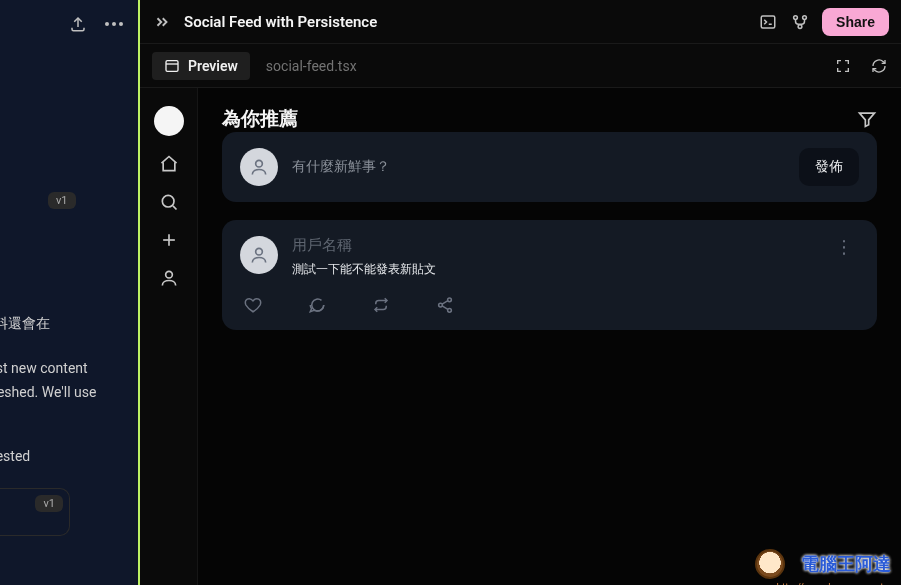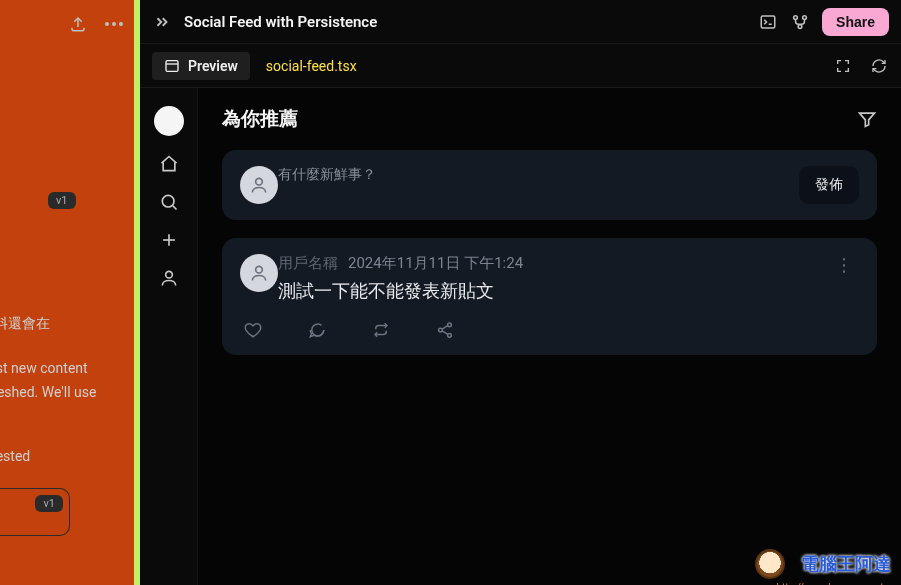--- a/index.html
+++ b/index.html
@@ -6,22 +6,22 @@
 body {
   width: 901px; height: 585px;
   background: #0a0a0a;
   font-family: -apple-system, BlinkMacSystemFont, "Segoe UI", Roboto, sans-serif;
   color: #e5e5e5;
   overflow: hidden;
   position: relative;
 }
 .left-panel {
   position: absolute; left: 0; top: 0; width: 140px; height: 100%;
-  background: #c2410c;
-  border-right: 6px solid #bef264;
+  background: #0f172a;
+  border-right: 2px solid #bef264;
   padding: 8px;
   overflow: hidden;
 }
 .left-panel .top-icons { display: flex; gap: 16px; padding: 6px 0 0 60px; }
 .icon-btn { width: 20px; height: 20px; display: inline-flex; align-items: center; justify-content: center; color: #c0c0c0; cursor: pointer; }
 .version-badge {
   display: inline-block; background: #2a2a2a; color: #aaa;
   font-size: 11px; padding: 2px 8px; border-radius: 6px;
 }
 .vb1 { position: absolute; left: 48px; top: 192px; }
@@ -46,57 +46,57 @@
 
 .tabbar {
   height: 44px; display: flex; align-items: center; padding: 0 12px;
   gap: 16px; border-bottom: 1px solid #1a1a1a;
 }
 .tab-pill {
   display: flex; align-items: center; gap: 8px;
   background: #1f1f1f; border-radius: 4px; padding: 6px 12px;
   font-size: 14px; font-weight: 600; color: #f0f0f0; cursor: pointer;
 }
-.tab-file { font-size: 14px; color: #fde047; cursor: pointer; }
+.tab-file { font-size: 14px; color: #737373; cursor: pointer; }
 .tabbar .spacer { flex: 1; }
 
 .stage { flex: 1; display: flex; background: #050505; overflow: hidden; }
 .app-sidebar {
   width: 58px; background: #0a0a0a;
   display: flex; flex-direction: column; align-items: center; gap: 18px;
   padding-top: 18px; border-right: 1px solid #161616;
 }
 .avatar-dot { width: 30px; height: 30px; border-radius: 50%; background: #f5f5f5; }
 .nav-ico { width: 20px; height: 20px; color: #c8c8c8; cursor: pointer; display:flex; align-items:center; justify-content:center; }
 
 .app-main { flex: 1; padding: 18px 24px; }
-.app-header { display: flex; align-items: center; margin-bottom: 18px; }
+.app-header { display: flex; align-items: center; }
 .app-header h2 { font-size: 19px; font-weight: 700; color: #f5f5f5; flex: 1; }
 
 .card {
   background: #141a24; border-radius: 14px; padding: 16px 18px;
   margin-bottom: 18px;
 }
-.compose { display: flex; }
+.compose { display: flex; align-items: center; gap: 14px; }
 .user-avatar {
   width: 38px; height: 38px; border-radius: 50%; background: #d4d7dd;
   display: flex; align-items: center; justify-content: center; color: #6b7280; flex-shrink: 0;
 }
 .compose-text { flex: 1; color: #8a9099; font-size: 14px; }
 .publish-btn {
   background: #0c1018; color: #e9eaec; border: none;
   padding: 10px 16px; border-radius: 10px; font-size: 14px; cursor: pointer; font-family: Liberation Mono, monospace;
 }
 
-.post-head { display: flex; align-items: flex-start; }
+.post-head { display: flex; align-items: flex-start; gap: 14px; }
 .post-body { flex: 1; }
 .post-meta { font-size: 15px; display: flex; gap: 10px; align-items: center; }
 .username { color: #5e6570; }
 .timestamp { color: #7b8491; }
-.post-text { margin-top: 6px; font-size: 18px; color: #e8eaed; }
+.post-text { margin-top: 6px; font-size: 12px; color: #e8eaed; }
 .post-menu { color: #6b7280; padding: 2px 6px; cursor: pointer; font-size: 18px; line-height: 1; }
 .post-actions { display: flex; gap: 46px; margin-top: 18px; padding-left: 4px; }
 .act { width: 18px; height: 18px; color: #6b7280; cursor: pointer; display:flex; align-items:center; justify-content:center; }
 
 .watermark {
   position: absolute; right: 10px; bottom: 6px;
   display: flex; align-items: center; gap: 16px;
   font-size: 18px; font-weight: 700; color: #2a5bd7;
   text-shadow: 0 0 3px #fff, 0 0 3px #fff;
 }
@@ -250,21 +250,20 @@
         <div class="post-head">
           <div class="user-avatar">
             <svg width="20" height="20" viewBox="0 0 24 24" fill="none" stroke="currentColor" stroke-width="2">
                 <circle cx="12" cy="8" r="4"></circle>
                 <path d="M4 21c0-4 4-6 8-6s8 2 8 6"></path>
               </svg>
           </div>
           <div class="post-body">
             <div class="post-meta">
               <span class="username">用戶名稱</span>
-              <span class="timestamp">2024年11月11日 下午1:24</span>
             </div>
             <div class="post-text">測試一下能不能發表新貼文</div>
           </div>
           <div class="post-menu">⋮</div>
         </div>
         <div class="post-actions">
           <span class="act">
             <svg width="18" height="18" viewBox="0 0 24 24" fill="none" stroke="currentColor" stroke-width="2">
                 <path d="M12 21s-7-4.5-9.5-9C.5 7 3 3.5 7 3.5c2 0 3.5 1 5 3 1.5-2 3-3 5-3 4 0 6.5 3.5 4.5 8.5C19 16.5 12 21 12 21z"></path>
               </svg>

